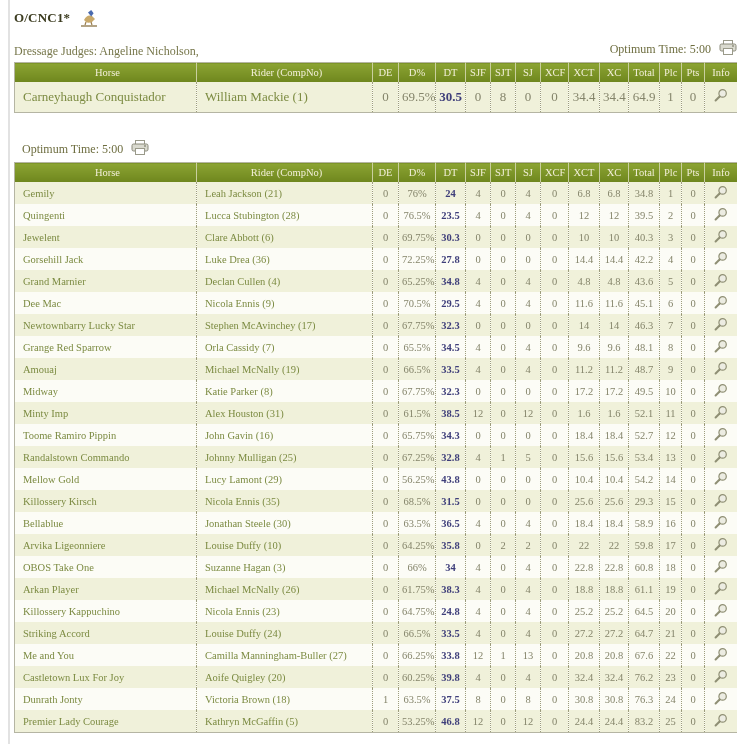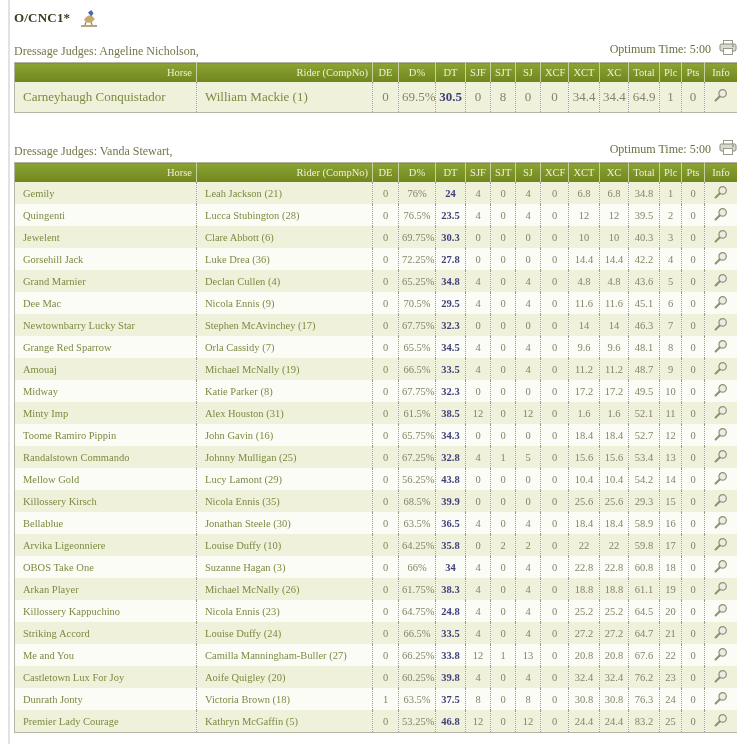--- a/index.html
+++ b/index.html
@@ -20,21 +20,21 @@
   .opt-time{font-size:12px;color:#6d6d3f;}
 
   table.results{border-collapse:collapse;table-layout:fixed;width:723px;border:1px solid #b5b5a3;background:#fdfdf7;}
   table.results th{
     background:linear-gradient(#8ca433,#6e861d);
     color:#f2efd8;font-weight:normal;font-size:10.5px;
     padding:4px 4px;text-align:center;border-left:1px solid #c9cf9f;
     white-space:nowrap;overflow:hidden;
   }
   table.results th:first-child{border-left:none;}
-  table.results th.left{text-align:right;padding-left:8px;}
+  table.results th.left{text-align:center;padding-left:8px;}
 
   table.results td{
     font-size:10.5px;color:#84846a;text-align:center;
     padding:3px 3px;border-left:1px dotted #9d9d7d;
     white-space:nowrap;overflow:hidden;vertical-align:middle;
   }
   table.results td:first-child{border-left:none;}
   table.results td.left{text-align:left;padding-left:8px;color:#7c8b42;}
   table.results td.dt{font-weight:bold;color:#3e3e7a;}
   table.results tr.alt{background:#f0f1da;}
@@ -135,21 +135,20 @@
                     <line x1="5.6" y1="8.4" x2="1.6" y2="12.4" stroke="#8f8f74" stroke-width="2.1" stroke-linecap="round"></line>
                   </svg></span></td>
             </tr>
           </tbody>
         </table>
       </div>
   </div>
 
   <div class="section2">
     <div class="meta-row">
-      <span class="judges">Dressage Judges: Vanda Stewart,</span>
       <span class="opt-wrap">
         <span class="opt-time">Optimum Time: 5:00</span>
         <span class="printer">
           <svg width="18" height="15" viewBox="0 0 18 15">
             <rect x="4.5" y="0.5" width="9" height="4" fill="#ffffff" stroke="#9a9a8a"></rect>
             <rect x="1" y="4" width="16" height="7" rx="1.6" fill="#dadacf" stroke="#8a8a7a"></rect>
             <rect x="4.5" y="8.5" width="9" height="6" fill="#ffffff" stroke="#9a9a8a"></rect>
             <circle cx="14" cy="6" r="0.9" fill="#8a8a7a"></circle>
           </svg>
         </span>
@@ -472,21 +471,21 @@
               <td><span class="mag"><svg width="14" height="14" viewBox="0 0 14 14">
                     <circle cx="8.6" cy="5.4" r="3.7" fill="#ecece2" stroke="#8f8f74" stroke-width="1.2"></circle>
                     <line x1="5.6" y1="8.4" x2="1.6" y2="12.4" stroke="#8f8f74" stroke-width="2.1" stroke-linecap="round"></line>
                   </svg></span></td>
             </tr>
             <tr class="alt">
               <td class="left">Killossery Kirsch</td>
               <td class="left">Nicola Ennis (35)</td>
               <td>0</td>
               <td>68.5%</td>
-              <td class="dt">39.9</td>
+              <td class="dt">31.5</td>
               <td>0</td>
               <td>0</td>
               <td>0</td>
               <td>0</td>
               <td>25.6</td>
               <td>25.6</td>
               <td>29.3</td>
               <td>15</td>
               <td>0</td>
               <td><span class="mag"><svg width="14" height="14" viewBox="0 0 14 14">

